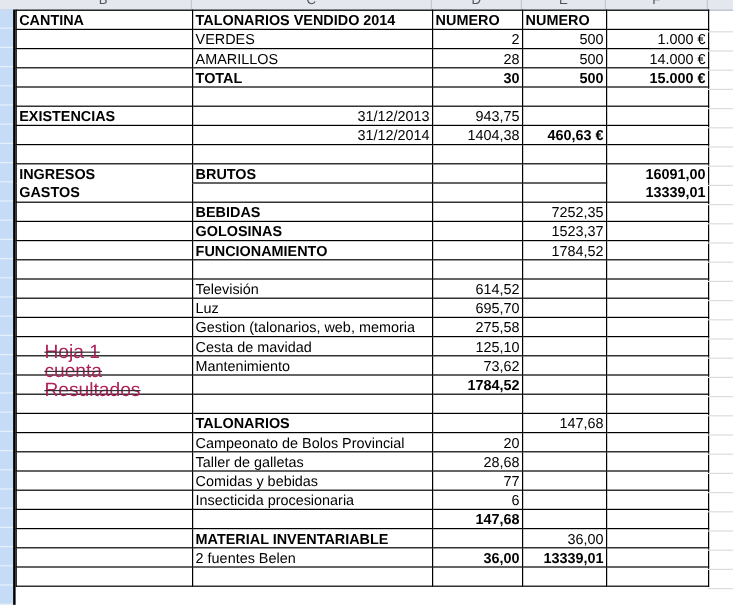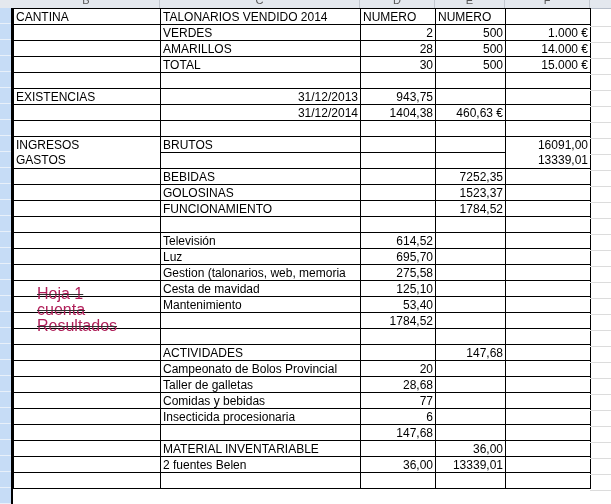--- a/index.html
+++ b/index.html
@@ -4,21 +4,21 @@
 <style>
   html, body { margin:0; padding:0; background:#fff; }
   body { width:611px; height:504px; overflow:hidden; position:relative; font-family:"Liberation Sans", sans-serif; font-size:12px; color:#000; }
   .colhdr { position:absolute; top:0; left:0; width:611px; height:8px; background:#e4e8ee; border-bottom:1px solid #b7bec9; overflow:hidden; }
   .colhdr .c { position:absolute; top:-6px; font-size:11px; color:#555; text-align:center; border-right:1px solid #c3c8d0; height:14px; }
   .rowhdr { position:absolute; left:0; top:8px; width:11px; height:496px; background:#c6dcf6; border-right:1px solid #7f93ab; }
   .rowhdr .r { position:absolute; left:0; width:11px; border-bottom:1px solid #e8f0fa; height:15px; }
   .gridline { position:absolute; left:590px; width:21px; height:1px; background:#dcdcdc; }
   table.sheet { position:absolute; left:13px; top:8px; border-collapse:collapse; table-layout:fixed; }
   table.sheet td { height:15px; padding:0 2px; border:1px solid #000; white-space:nowrap; overflow:visible; font-size:12px; line-height:14px; }
-  table.sheet td.b { font-weight:normal; }
+  table.sheet td.b { font-weight:bold; }
   table.sheet td.r { text-align:right; }
   table.sheet td.title { text-align:center; font-weight:bold; font-size:15px; height:17px; }
   .note { position:absolute; left:37px; top:286px; color:#b0205a; font-size:16px; line-height:16px; text-decoration:line-through; text-decoration-color:#333; }
   .sel-border { position:absolute; left:11px; top:8px; width:2px; height:496px; background:#000; }
 </style>
 </head>
 <body>
 
 <div class="colhdr">
   <div class="c" style="left:13px;width:146px;"><span>B</span></div>
@@ -194,41 +194,41 @@
   <tr>
     <td></td>
     <td>Cesta de mavidad</td>
     <td class="r">125,10</td>
     <td></td>
     <td></td>
   </tr>
   <tr>
     <td></td>
     <td>Mantenimiento</td>
-    <td class="r">53,40</td>
+    <td class="r">73,62</td>
     <td></td>
     <td></td>
   </tr>
   <tr>
     <td></td>
     <td></td>
     <td class="b r">1784,52</td>
     <td></td>
     <td></td>
   </tr>
   <tr>
     <td></td>
     <td></td>
     <td></td>
     <td></td>
     <td></td>
   </tr>
   <tr>
     <td></td>
-    <td class="b">ACTIVIDADES</td>
+    <td class="b">TALONARIOS</td>
     <td></td>
     <td class="r">147,68</td>
     <td></td>
   </tr>
   <tr>
     <td></td>
     <td>Campeonato de Bolos Provincial</td>
     <td class="r">20</td>
     <td></td>
     <td></td>

